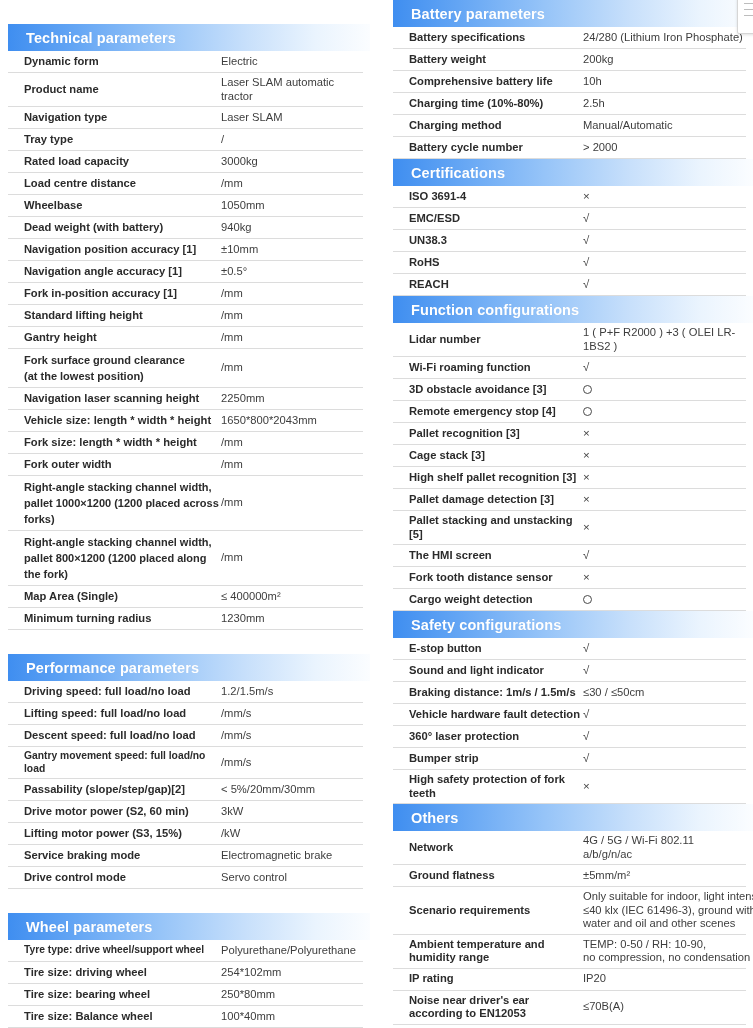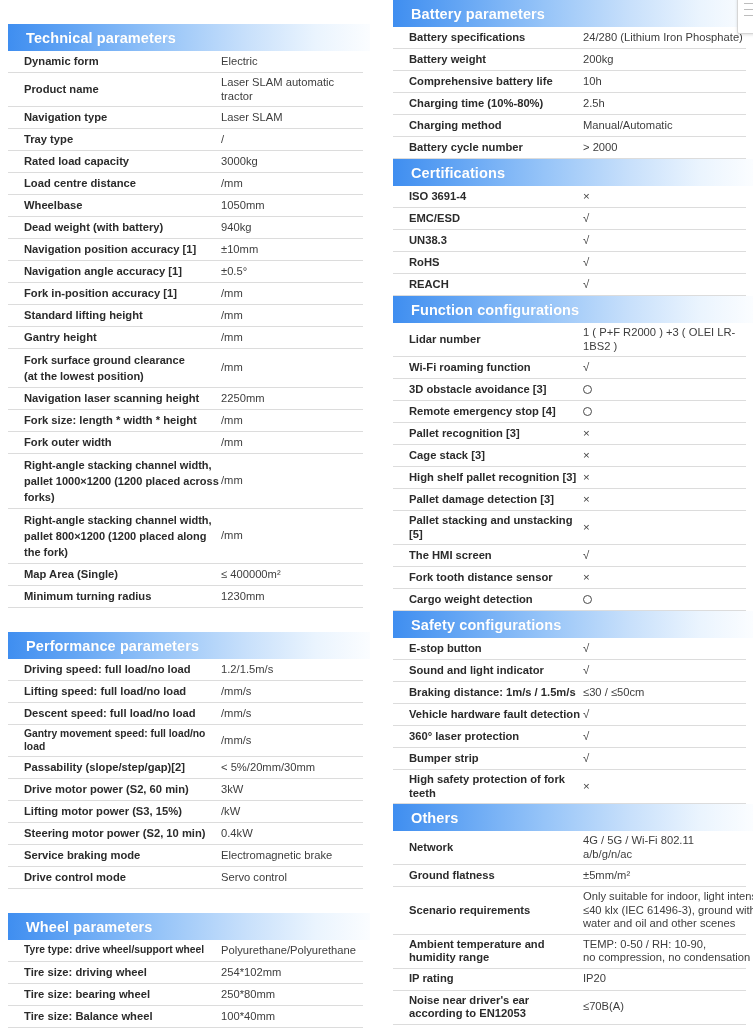--- a/index.html
+++ b/index.html
@@ -203,20 +203,24 @@
         <div class="row small">
           <div class="r-label" style="white-space: pre-line;">Fork surface ground clearance
 (at the lowest position)</div>
           <div class="r-value">/mm</div>
         </div>
         <div class="row">
           <div class="r-label" style="white-space: pre-line;">Navigation laser scanning height</div>
           <div class="r-value">2250mm</div>
         </div>
         <div class="row">
+          <div class="r-label" style="white-space: pre-line;">Vehicle size: length * width * height</div>
+          <div class="r-value">1650*800*2043mm</div>
+        </div>
+        <div class="row">
           <div class="r-label" style="white-space: pre-line;">Fork size: length * width * height</div>
           <div class="r-value">/mm</div>
         </div>
         <div class="row">
           <div class="r-label" style="white-space: pre-line;">Fork outer width</div>
           <div class="r-value">/mm</div>
         </div>
         <div class="row small">
           <div class="r-label" style="white-space: pre-line;">Right-angle stacking channel width,
 pallet 1000×1200 (1200 placed across forks)</div>
@@ -260,24 +264,20 @@
           <div class="r-label" style="white-space: pre-line;">Passability (slope/step/gap)[2]</div>
           <div class="r-value">&lt; 5%/20mm/30mm</div>
         </div>
         <div class="row">
           <div class="r-label" style="white-space: pre-line;">Drive motor power (S2, 60 min)</div>
           <div class="r-value">3kW</div>
         </div>
         <div class="row">
           <div class="r-label" style="white-space: pre-line;">Lifting motor power (S3, 15%)</div>
           <div class="r-value">/kW</div>
-        </div>
-        <div class="row">
-          <div class="r-label" style="white-space: pre-line;">Steering motor power (S2, 10 min)</div>
-          <div class="r-value">0.4kW</div>
         </div>
         <div class="row">
           <div class="r-label" style="white-space: pre-line;">Service braking mode</div>
           <div class="r-value">Electromagnetic brake</div>
         </div>
         <div class="row">
           <div class="r-label" style="white-space: pre-line;">Drive control mode</div>
           <div class="r-value">Servo control</div>
         </div>
       </div>

